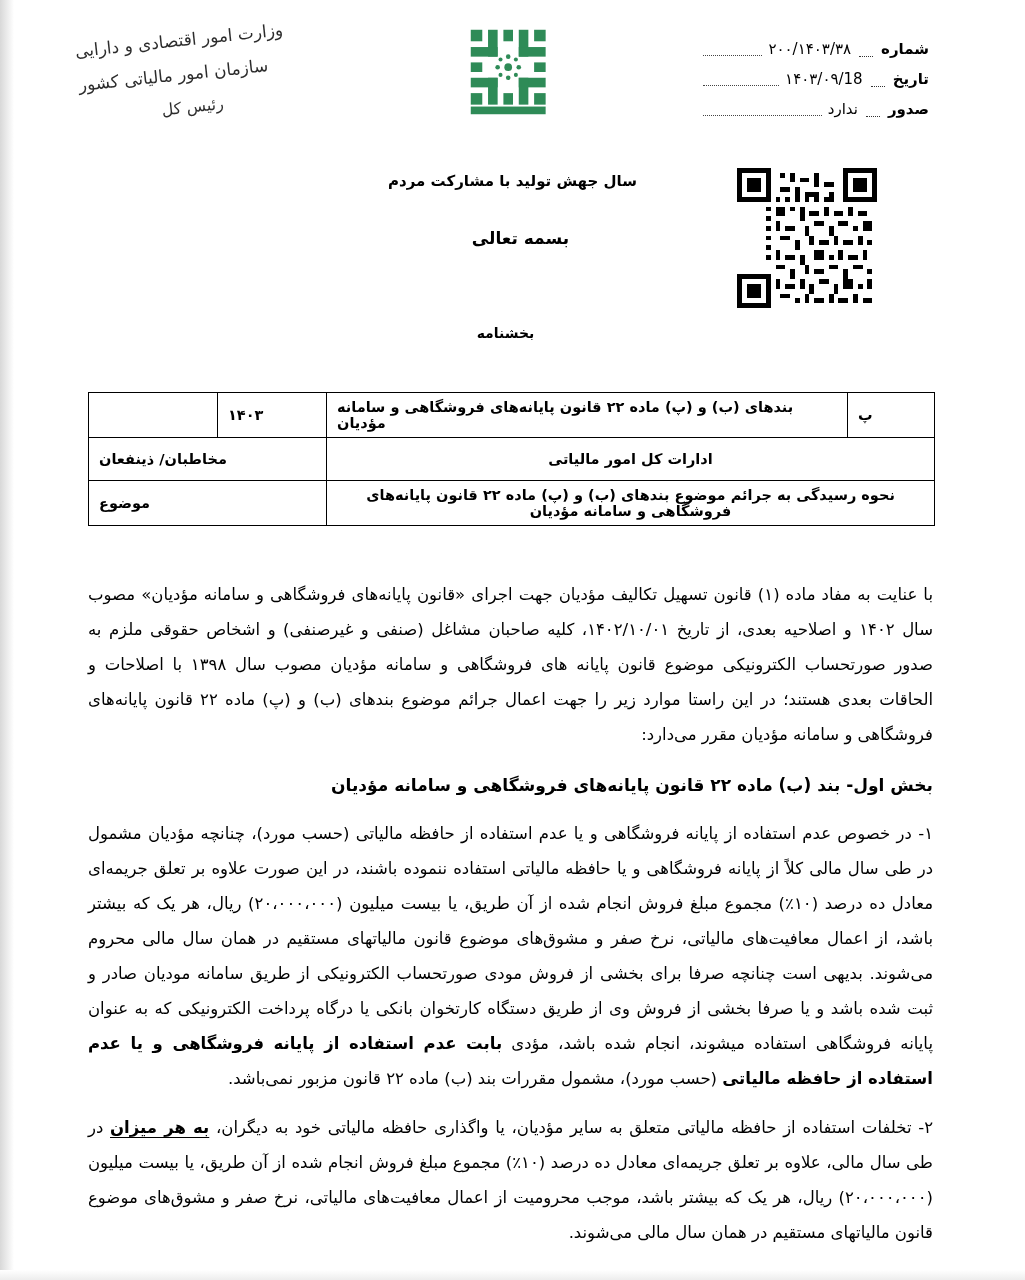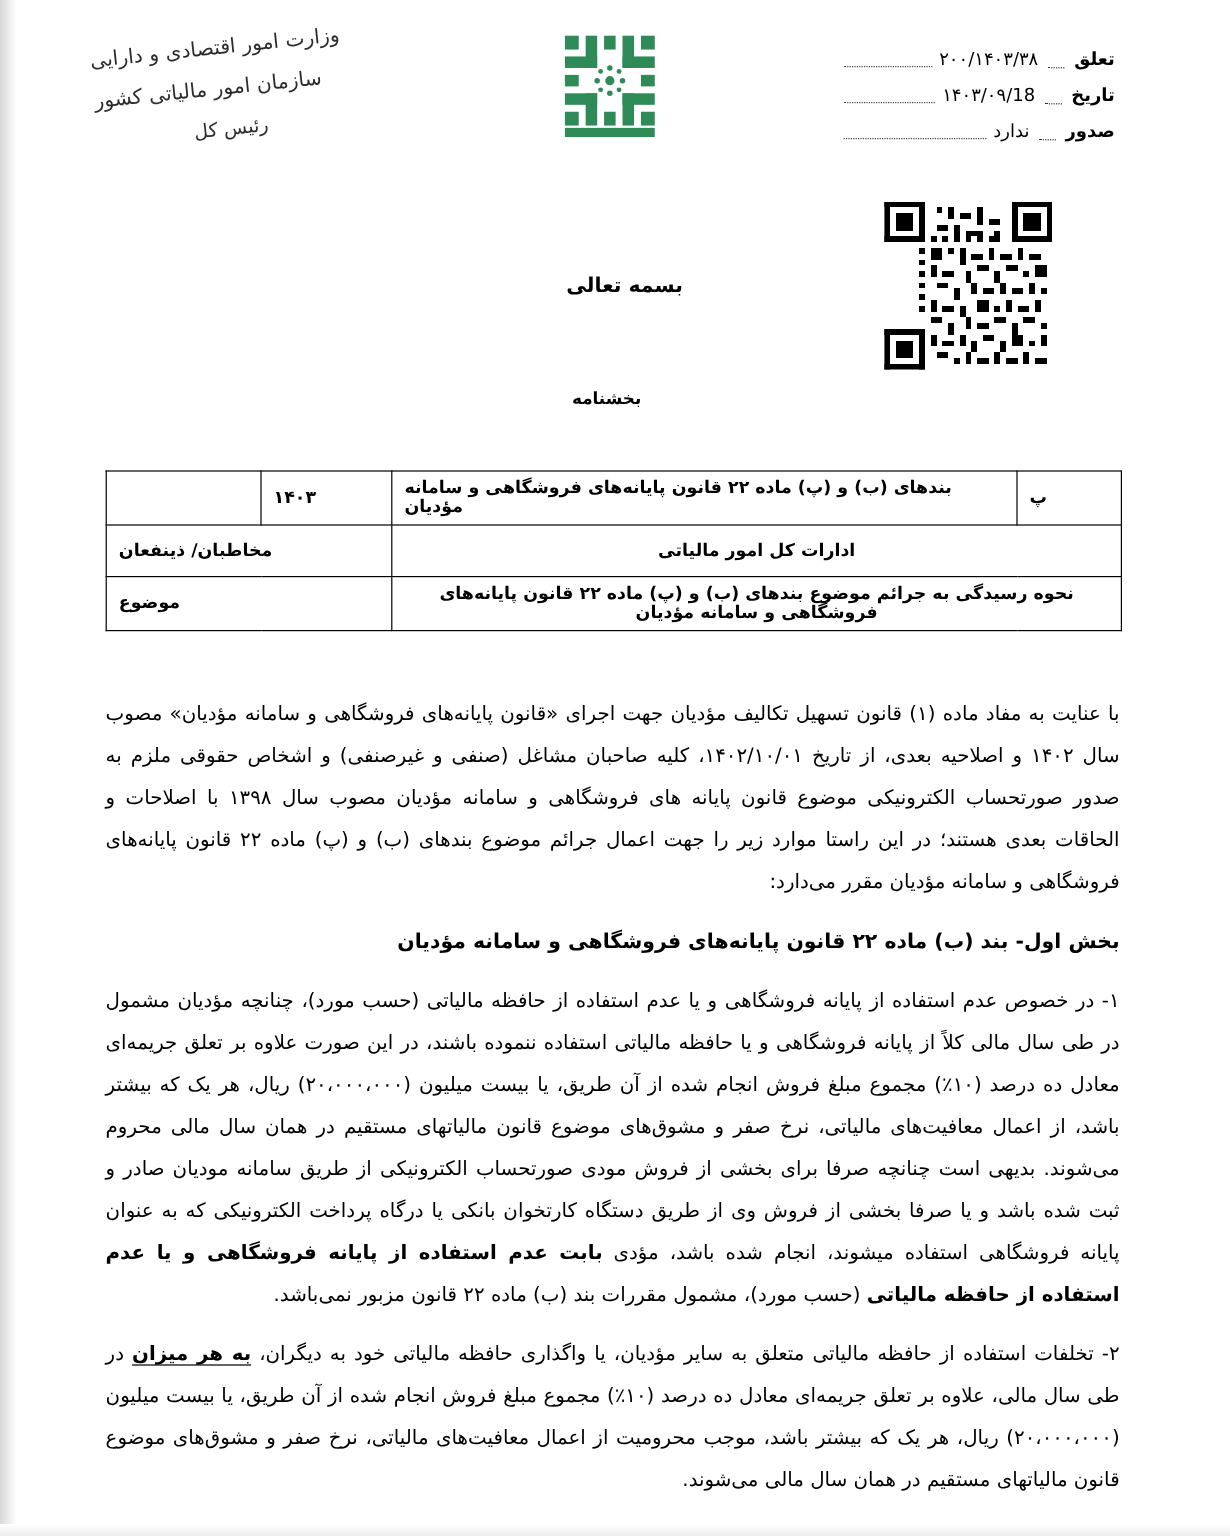--- a/index.html
+++ b/index.html
@@ -191,21 +191,21 @@
 <body>
 
 <div class="page">
 
   <div class="edge-left"></div>
 
   <div class="header">
 
     <div class="meta-block">
       <div class="meta-row">
-        <span class="meta-label">تعلق</span>
+        <span class="meta-label">شماره</span>
         <span class="meta-dots"></span>
         <span class="meta-value num">۲۰۰/۱۴۰۳/۳۸</span>
         <span class="meta-fill"></span>
       </div>
       <div class="meta-row">
         <span class="meta-label">تاریخ</span>
         <span class="meta-dots"></span>
         <span class="meta-value num">۱۴۰۳/۰۹/18</span>
         <span class="meta-fill"></span>
       </div>
@@ -359,20 +359,21 @@
         <rect x="14" y="26" width="1" height="2"></rect>
           <rect x="16" y="27" width="2" height="1"></rect>
         <rect x="19" y="26" width="1" height="2"></rect>
           <rect x="21" y="27" width="2" height="1"></rect>
         <rect x="24" y="26" width="1" height="2"></rect>
           <rect x="26" y="27" width="2" height="1"></rect>
       </g>
     </svg>
   </div>
 
+  <div class="slogan">سال جهش تولید با مشارکت مردم</div>
   <div class="besme">بسمه تعالی</div>
   <div class="doc-type">بخشنامه</div>
 
   <div class="tbl-wrap">
     <table class="meta-table">
       <tbody>
           <tr class="row1">
         <td class="cell-p">پ</td>
         <td class="cell-title">بندهای (ب) و (پ) ماده ۲۲ قانون پایانه‌های فروشگاهی و سامانه مؤدیان</td>
         <td class="cell-year num">۱۴۰۳</td>

